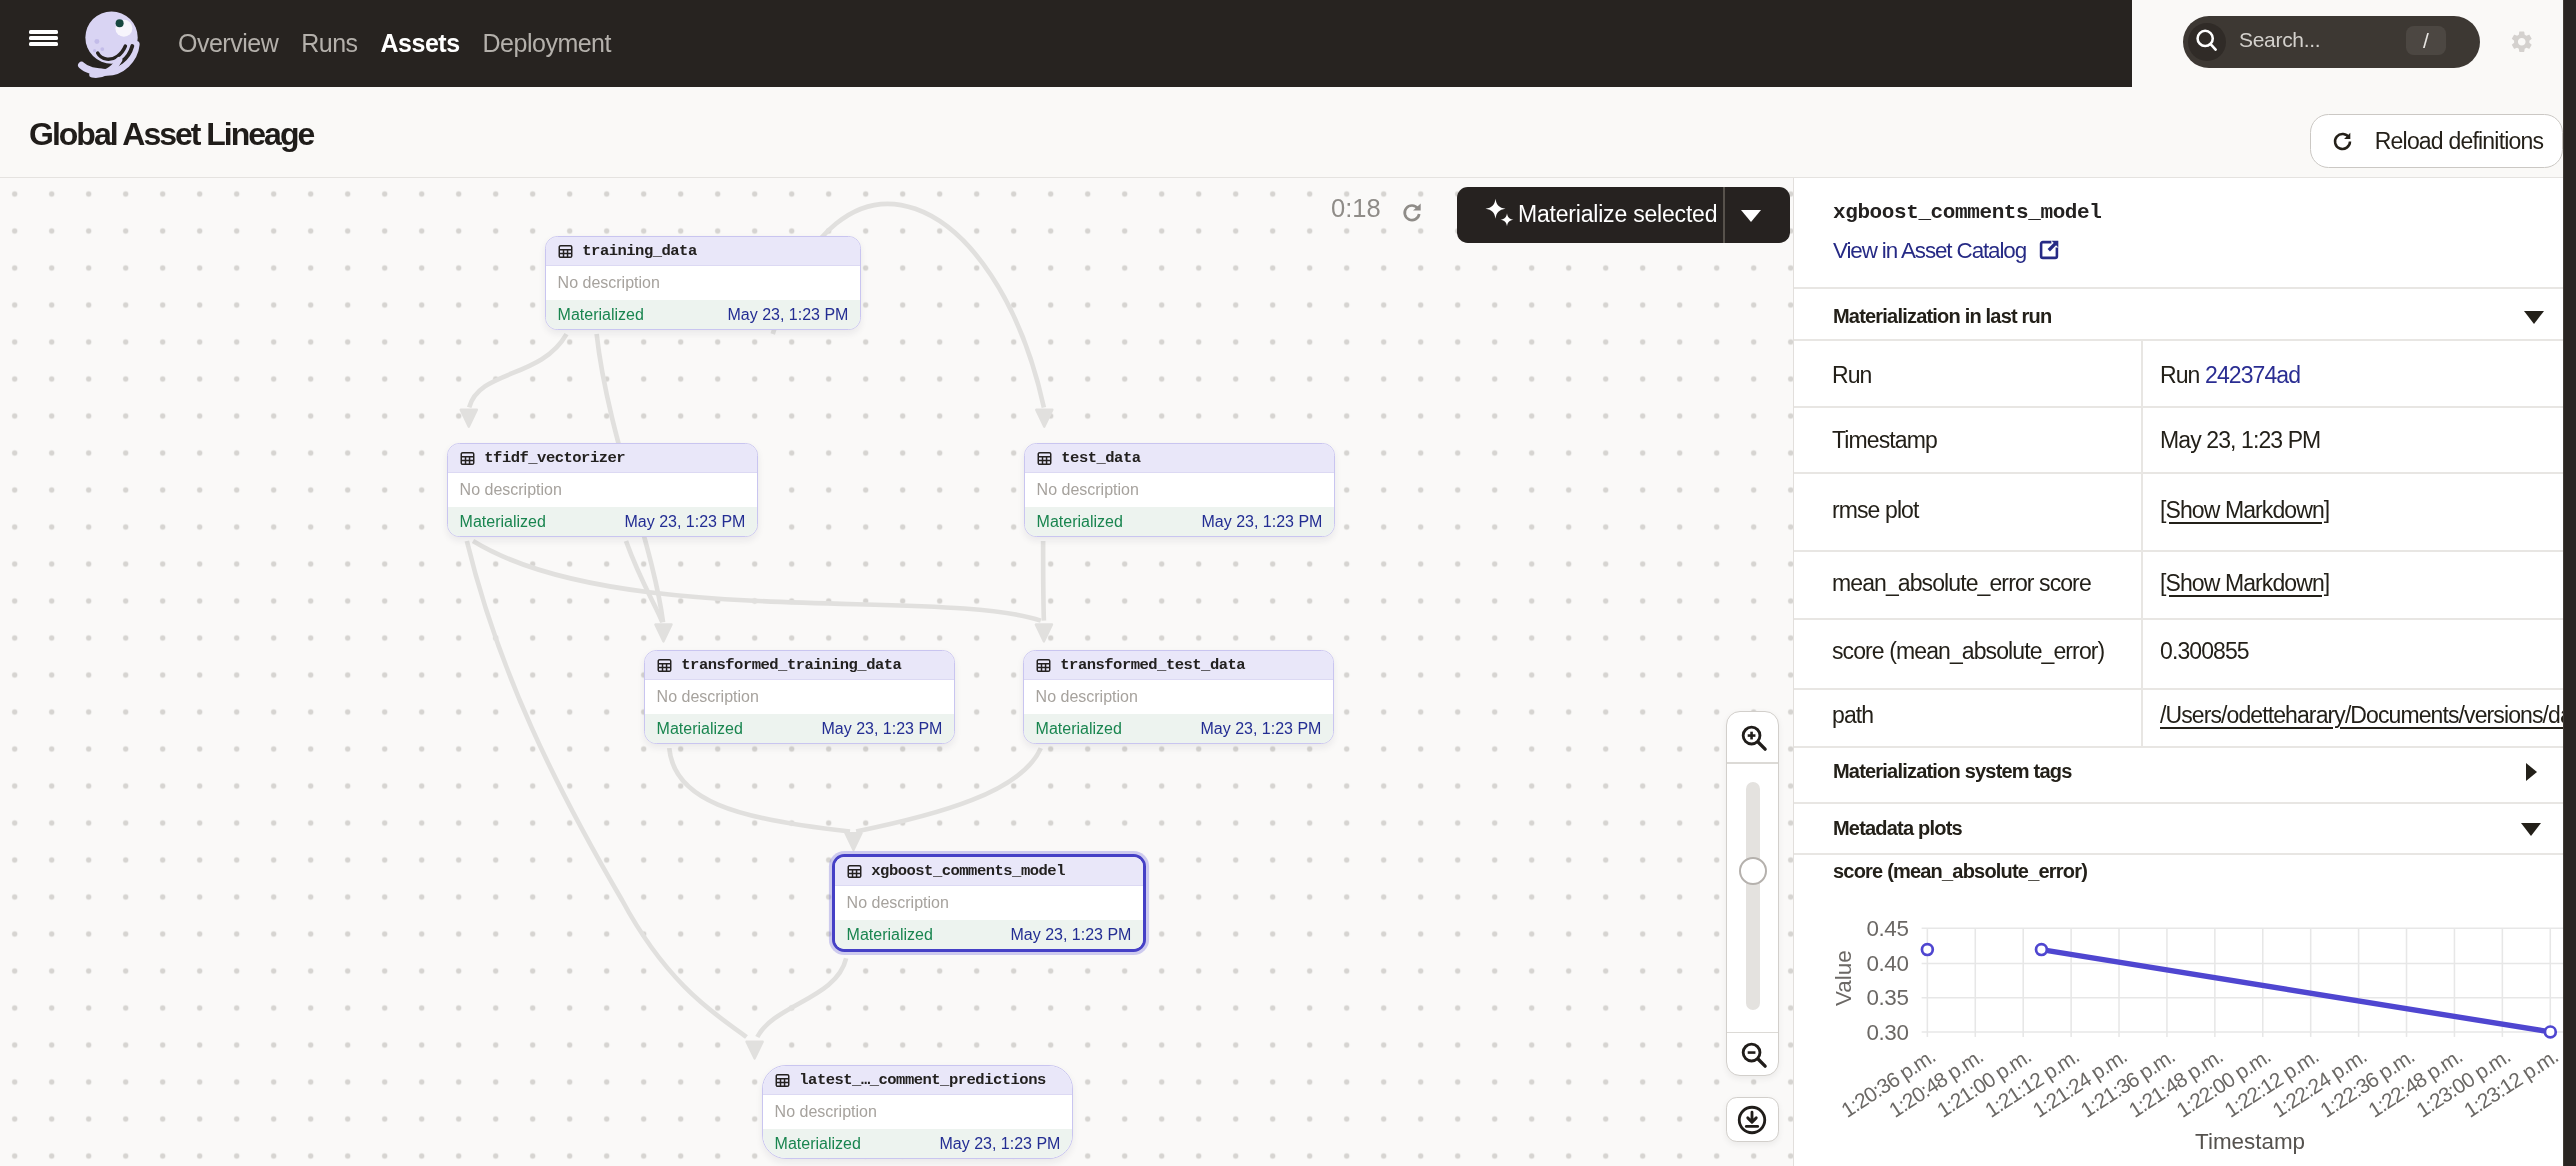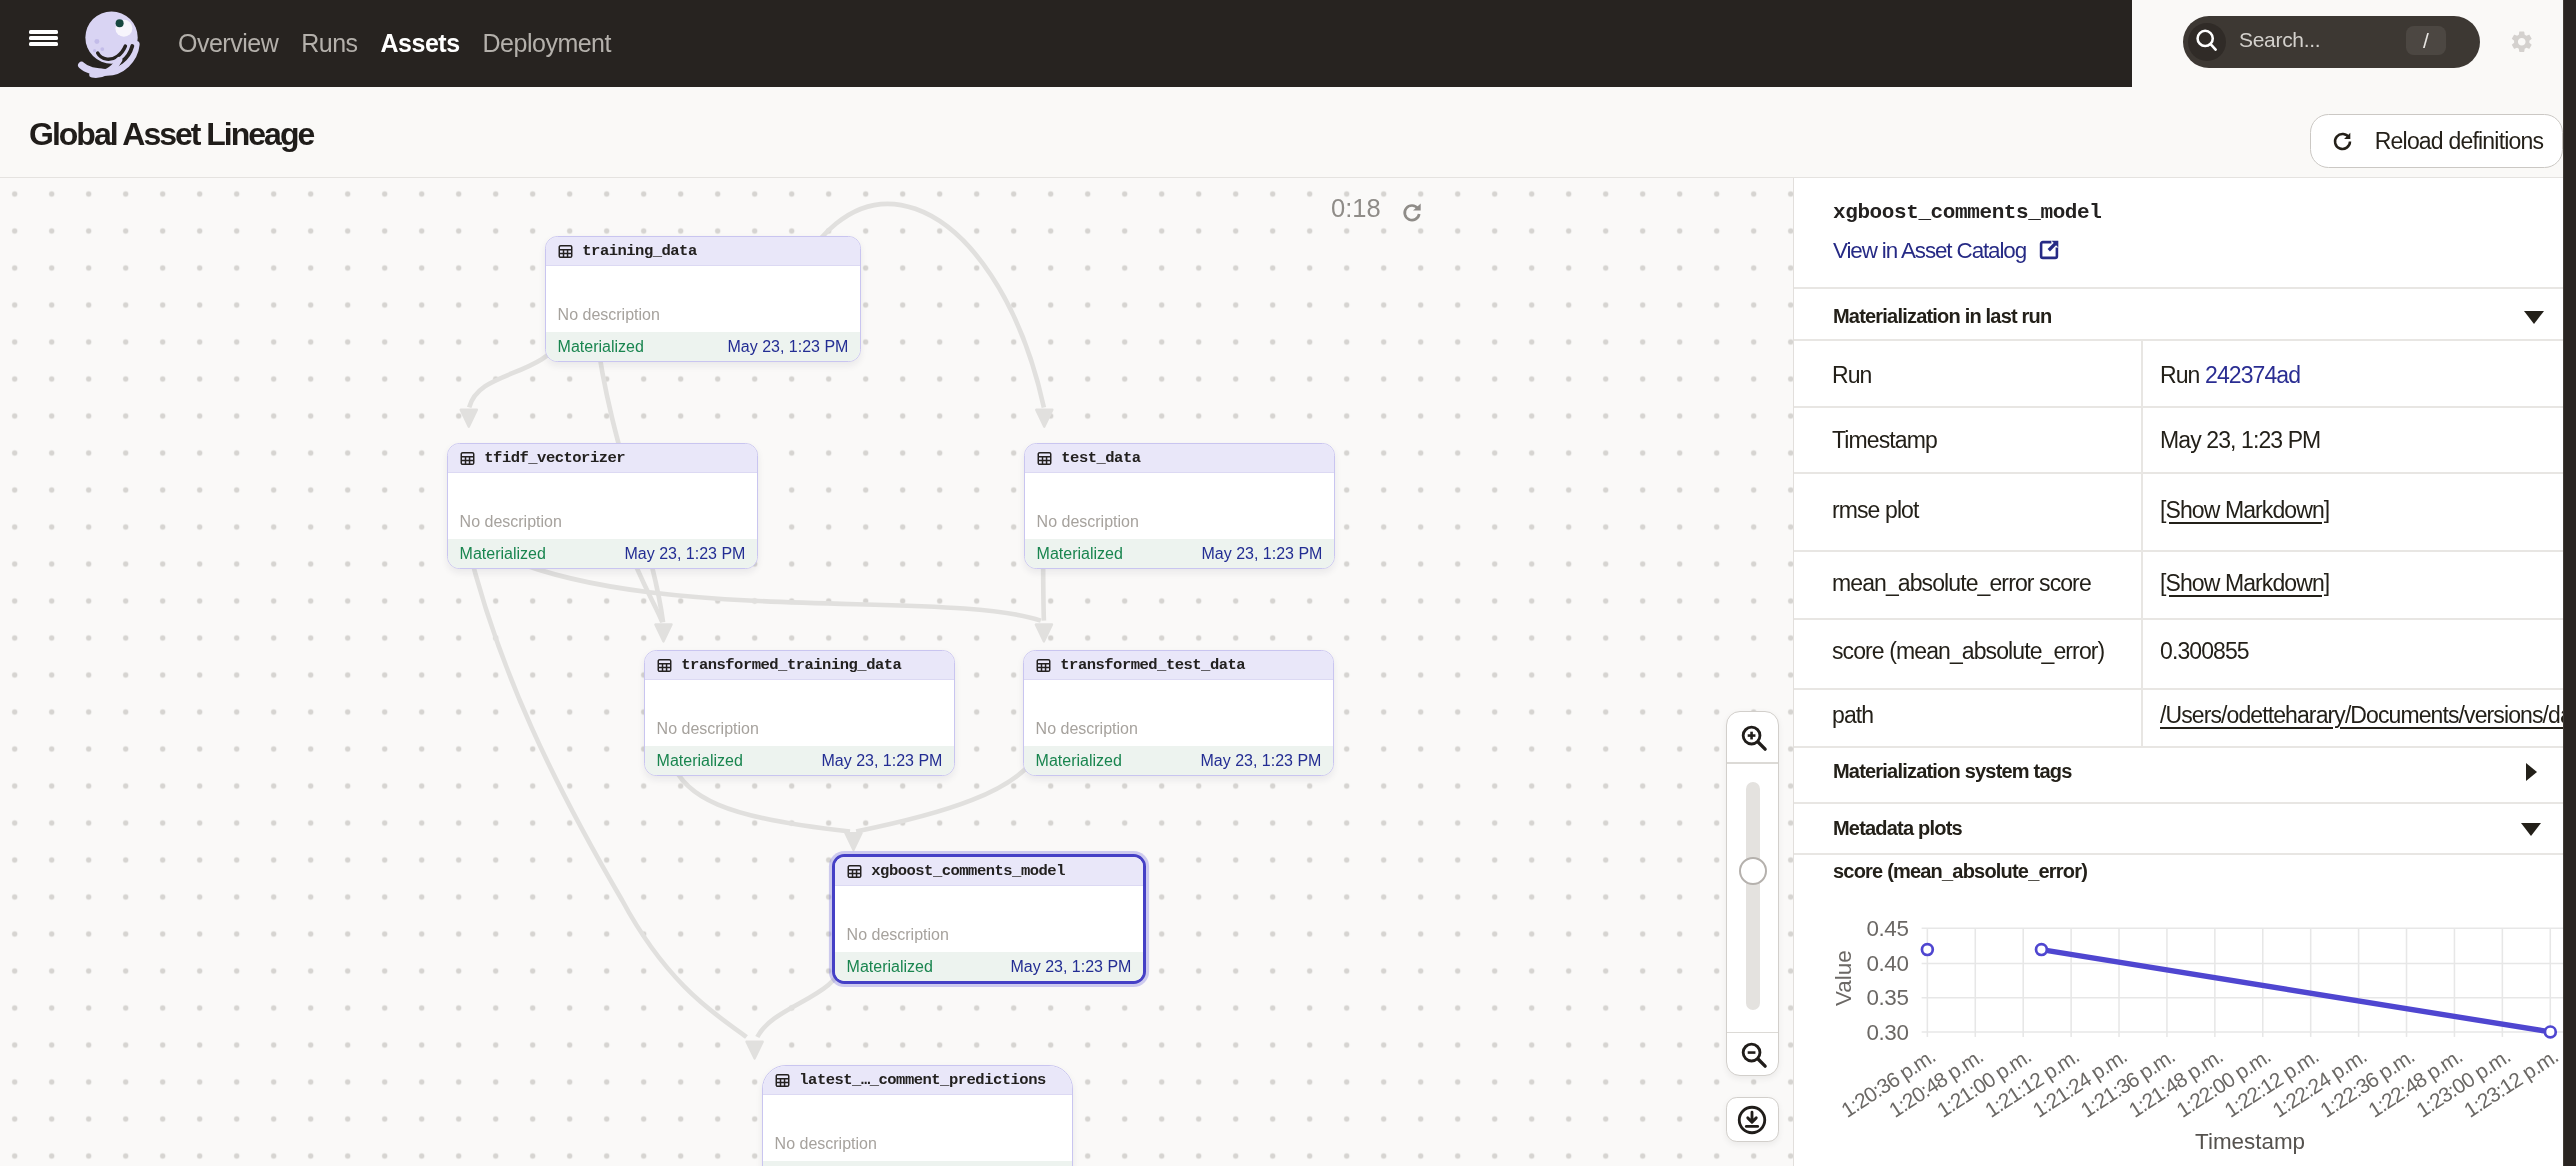--- a/index.html
+++ b/index.html
@@ -22,21 +22,21 @@
 
 #canvas { position:absolute; left:0; top:178px; width:2576px; height:988px; overflow:hidden;
   background-color:#faf9f8;
   background-image:radial-gradient(circle, #d6d4d1 2.2px, rgba(214,212,209,0) 3.2px);
   background-size:37px 37px; background-position:-3.8px -2.5px; }
 #edges { position:absolute; left:0; top:0; }
 
 .node { position:absolute; width:311px; background:#fff; border:1.9px solid #c9c5f0; border-radius:12.4px; overflow:hidden; box-shadow:0 3.1px 7.7px rgba(30,30,60,0.07); }
 .node .hd { height:29px; background:#e9e7f9; border-bottom:1.5px solid #dcd9f3; display:flex; align-items:center; padding-left:10.8px; gap:8.5px; }
 .node .hd span { font-family:"Liberation Mono", monospace; font-size:15.5px; font-weight:700; letter-spacing:-0.5px; color:#232120; }
-.node .bd { height:34px; display:flex; align-items:center; padding-left:11.6px; font-size:16px; color:#a6a29d;margin-top:32px; }
+.node .bd { height:34px; display:flex; align-items:center; padding-left:11.6px; font-size:16px; color:#a6a29d; }
 .node .ft { height:29px; background:#edf3ef; display:flex; align-items:center; justify-content:space-between; padding:0 11.6px; font-size:16px; }
 .node .ft .m { color:#19854f; }
 .node .ft .d { color:#232d93; }
 .node.sel { border:3.9px solid #4540c6; box-shadow:0 0 0 3.1px rgba(120,115,220,0.35); }
 
 #subset { position:absolute; left:32px; top:10.8px; width:615px; height:48px; background:#fff; border:1.5px solid #cfccc8; border-radius:12.4px; }
 #subset .ph { position:absolute; left:41px; top:11.6px; font-size:23px; letter-spacing:-0.5px; color:#8b8883; white-space:nowrap; overflow:hidden; width:570px; }
 #timer { position:absolute; left:1331px; top:16px; font-size:25.5px; color:#8f8c88; }
 #mat { position:absolute; left:1457px; top:8.5px; width:333px; height:56px; background:#262220; border-radius:10.8px; color:#fff; }
 #mat .txt { position:absolute; left:61px; top:14.7px; font-size:23px; white-space:nowrap; letter-spacing:-0.2px; }
@@ -269,20 +269,29 @@
         <span class="m">Materialized</span>
         <span class="d">May 23, 1:23 PM</span>
       </div>
   </div>
 
   <div id="timer">0:18</div>
   <svg width="23" height="23" viewBox="0 0 24 24" style="position:absolute;left:1400px;top:23px">
       <path fill="none" stroke="#8f8c88" stroke-width="2.8" d="M 18.6 7.8 A 7.6 7.6 0 1 0 20 13.5"></path>
       <path fill="#8f8c88" d="M 13.6 9.8 L 21.6 9.8 L 21.6 2.6 Z"></path>
     </svg>
+  <div id="mat">
+    <svg width="40" height="40" viewBox="0 0 24 24" style="position:absolute;left:23px;top:7.7px" fill="#fff">
+      <path d="M 9.3 2.8 C 9.9 6.7 11.4 8.2 15.3 8.8 C 11.4 9.4 9.9 10.9 9.3 14.8 C 8.7 10.9 7.2 9.4 3.3 8.8 C 7.2 8.2 8.7 6.7 9.3 2.8 Z"></path>
+      <path d="M 16.2 11.5 C 16.6 14 17.6 15 20.1 15.4 C 17.6 15.8 16.6 16.8 16.2 19.3 C 15.8 16.8 14.8 15.8 12.3 15.4 C 14.8 15 15.8 14 16.2 11.5 Z"></path>
+    </svg>
+    <div class="txt">Materialize selected</div>
+    <div class="div"></div>
+    <div class="car"></div>
+  </div>
 
   <div id="zoom">
     <svg width="31" height="31" viewBox="0 0 24 24" style="position:absolute;left:10.8px;top:10px">
         <circle cx="10.5" cy="10.5" r="6.5" fill="none" stroke="#201d1a" stroke-width="2.2"></circle>
         <line x1="15.5" y1="15.5" x2="21" y2="21" stroke="#201d1a" stroke-width="2.6" stroke-linecap="round"></line>
         <line x1="7.5" y1="10.5" x2="13.5" y2="10.5" stroke="#201d1a" stroke-width="2"></line>
         <line x1="10.5" y1="7.5" x2="10.5" y2="13.5" stroke="#201d1a" stroke-width="2"></line>
       </svg>
     <div class="d1"></div>
     <div class="track"></div>

